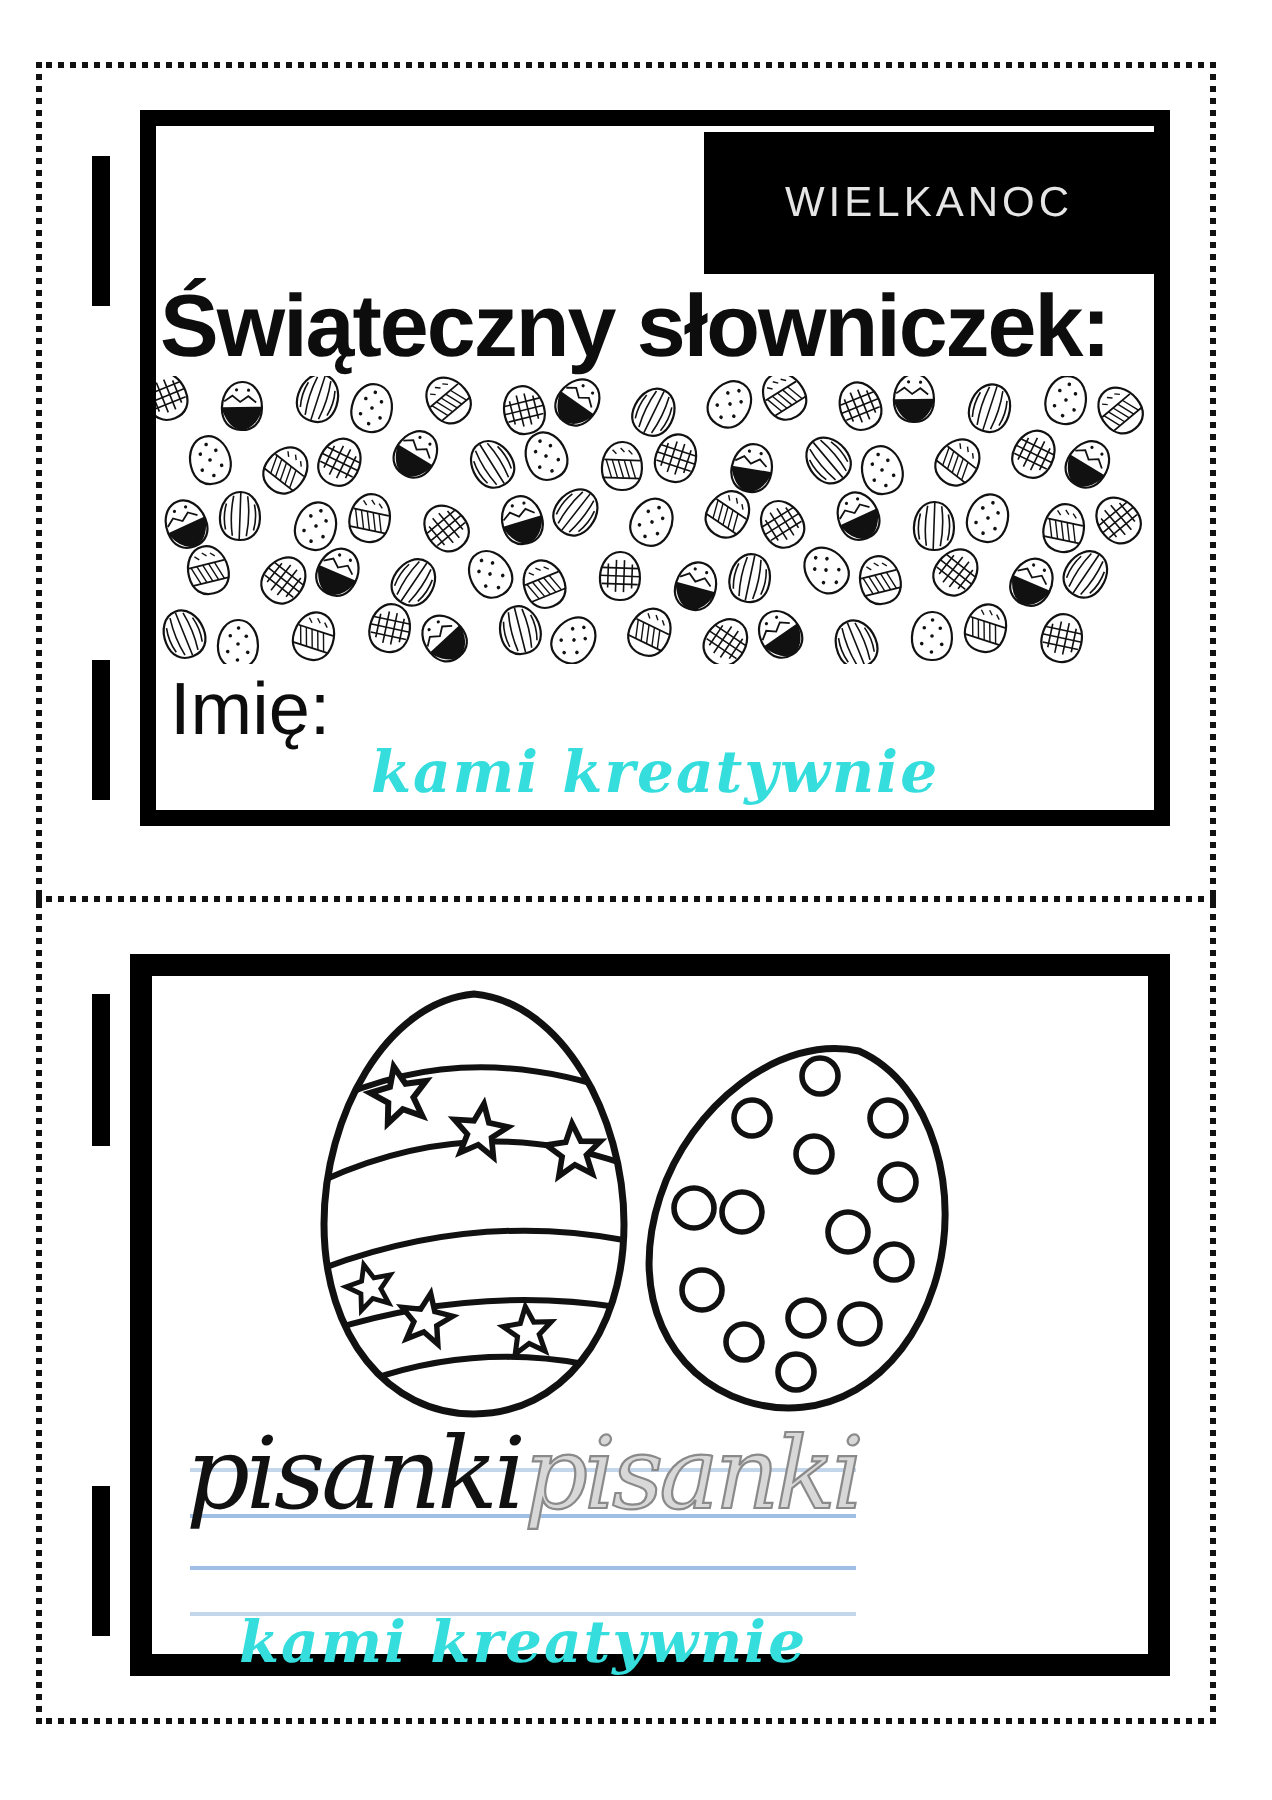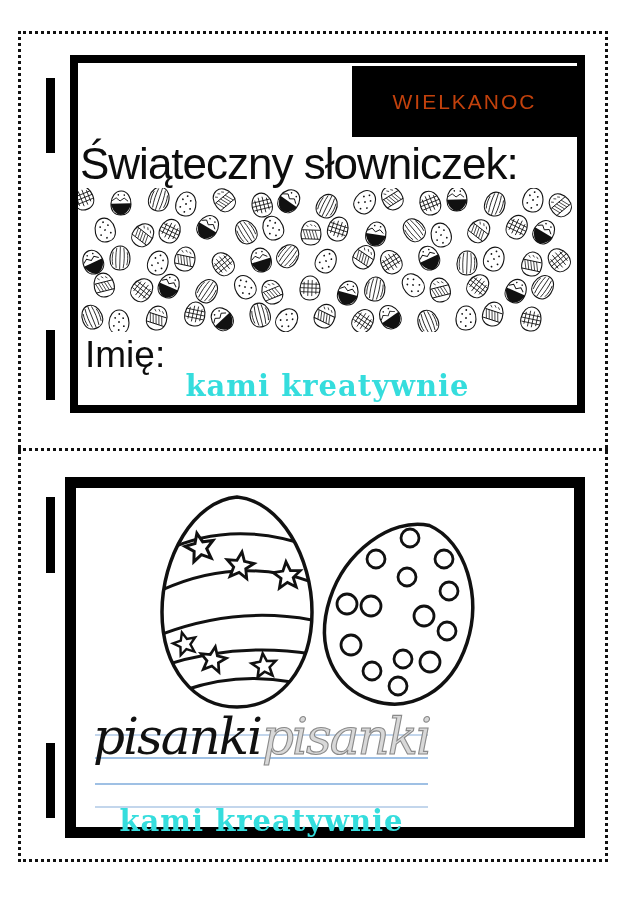--- a/index.html
+++ b/index.html
@@ -10,26 +10,26 @@
   .cut-divider{position:absolute;left:18px;top:448px;width:590px;height:0;
         border-top:3px dotted #111;}
   .binding-bar{position:absolute;left:46px;width:9px;background:#000;}
   .bar1{top:78px;height:75px;} .bar2{top:330px;height:70px;}
   .bar3{top:497px;height:76px;} .bar4{top:743px;height:75px;}
 
   .top-card{position:absolute;left:70px;top:55px;width:515px;height:358px;
         border:8px solid #000;background:#fff;box-sizing:border-box;}
   .badge{position:absolute;left:352px;top:66px;width:225px;height:71px;background:#000;
         display:flex;align-items:center;justify-content:center;}
-  .badge span{color:#c2410c;font-size:21px;letter-spacing:2px;font-weight:400;}
+  .badge span{color:#e5e5e5;font-size:21px;letter-spacing:2px;font-weight:400;}
   .title{position:absolute;left:80px;top:139px;font-size:44px;letter-spacing:-1px;
-        white-space:nowrap;font-weight:400;}
+        white-space:nowrap;font-weight:700;}
   .egg-band{position:absolute;left:78px;top:188px;width:499px;height:144px;overflow:hidden;}
   .name-label{position:absolute;left:85px;top:334px;font-size:37px;font-weight:400;}
-  .brand{font-family:"DejaVu Serif",serif;font-weight:700;}
+  .brand{font-family:"DejaVu Serif",serif;font-style:italic;font-weight:700;}
   .brand-top{position:absolute;left:78px;top:369px;width:499px;text-align:center;
         font-size:29px;letter-spacing:1px;}
   .brand-bottom{position:absolute;left:95px;top:804px;width:333px;text-align:center;
         font-size:29px;letter-spacing:1px;z-index:6;}
 
   .bottom-card{position:absolute;left:65px;top:477px;width:520px;height:361px;
         border:11px solid #000;background:#fff;box-sizing:border-box;}
   .eggs-svg{position:absolute;left:76px;top:488px;width:498px;height:250px;}
 
   .guide-line{position:absolute;left:95px;width:333px;height:0;z-index:1;}

